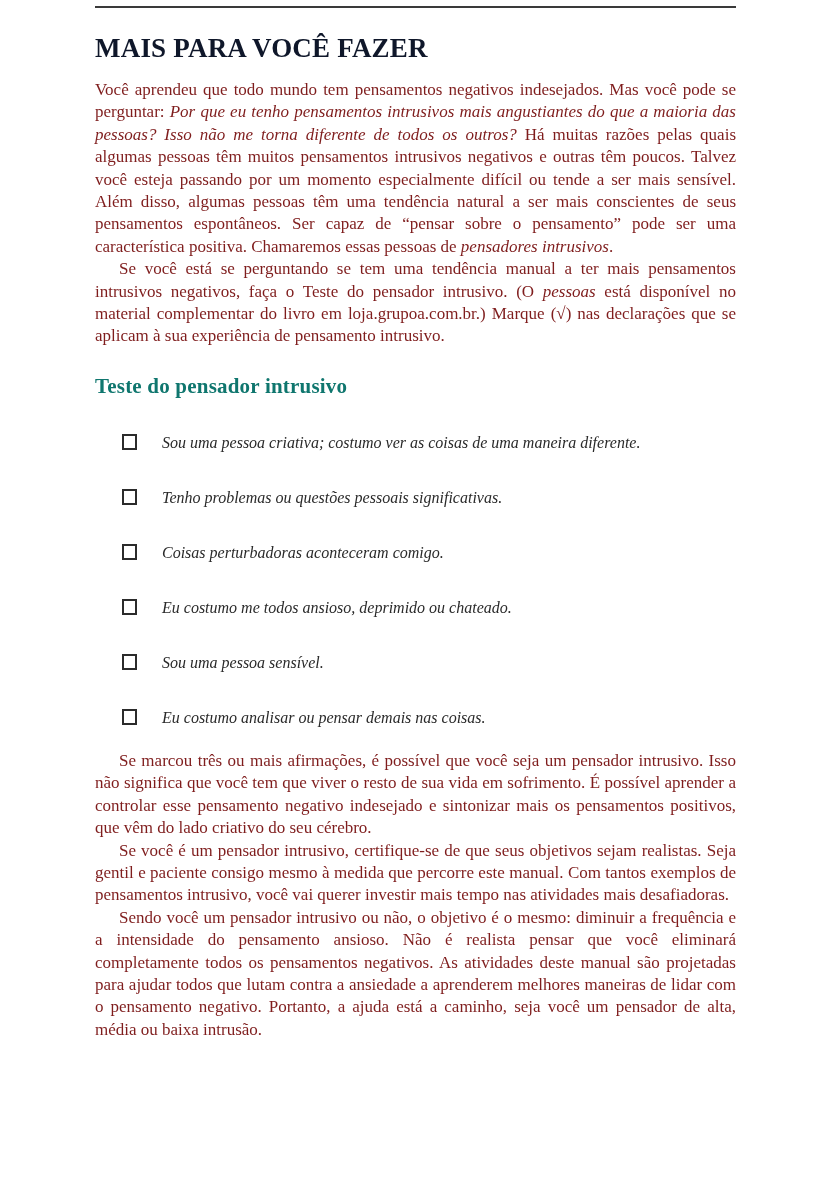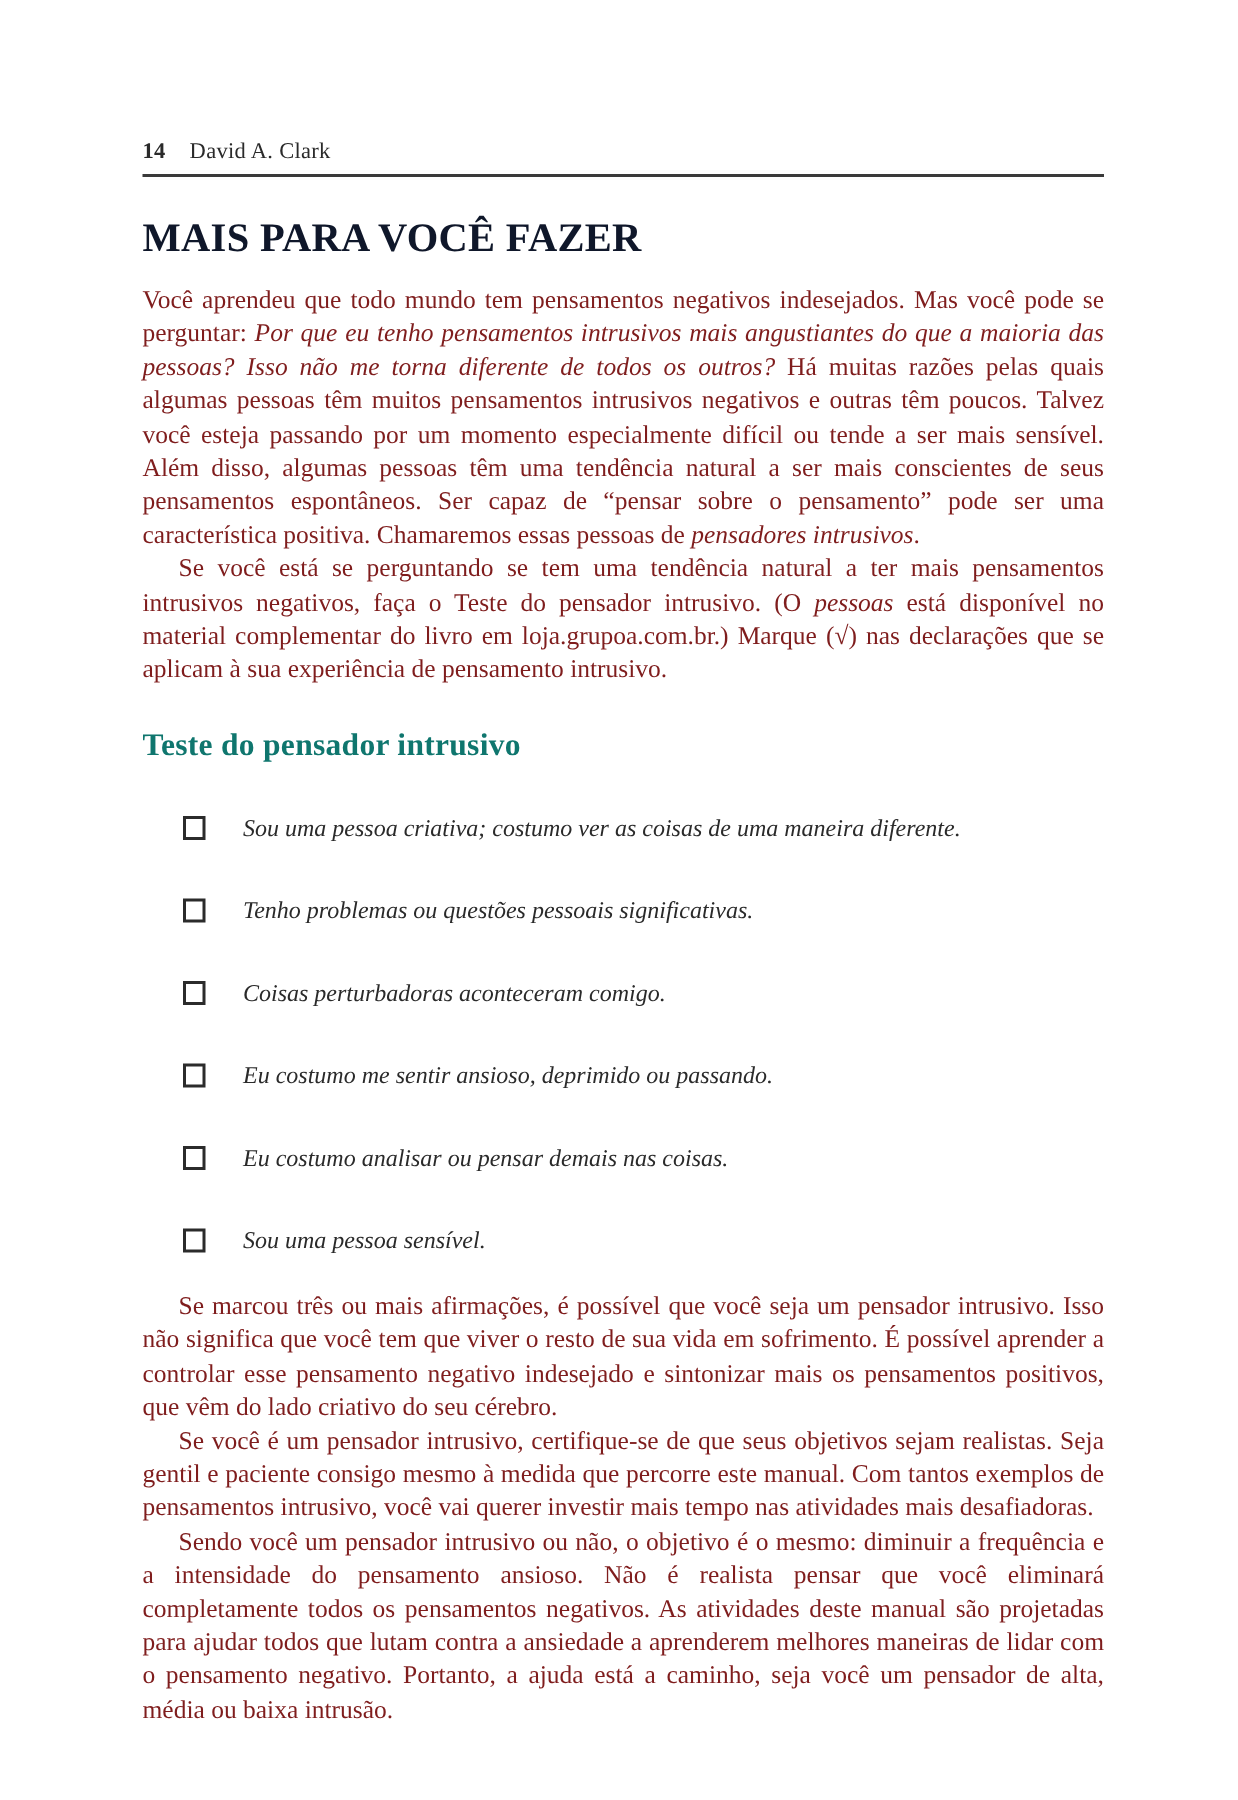--- a/index.html
+++ b/index.html
@@ -99,57 +99,54 @@
     line-height: 21px;
     color: #2a2a2a;
     margin-left: 25px;
   }
 </style>
 </head>
 <body>
 
 <div class="page">
 
-  <div class="running-head">
-    <span class="pagenum">14</span><span class="author">David A. Clark</span>
-  </div>
   <hr class="rule">
 
   <h1 class="section-title">MAIS PARA VOCÊ FAZER</h1>
 
   <p class="body"><span>Você aprendeu que todo mundo tem pensamentos negativos indesejados. Mas você pode se perguntar: </span><em>Por que eu tenho pensamentos intrusivos mais angustiantes do que a maioria das pessoas? Isso não me torna diferente de todos os outros?</em><span> Há muitas razões pelas quais algumas pessoas têm muitos pensamentos intrusivos negativos e outras têm poucos. Talvez você esteja passando por um momento especialmente difícil ou tende a ser mais sensível. Além disso, algumas pessoas têm uma tendência natural a ser mais conscientes de seus pensamentos espontâneos. Ser capaz de “pensar sobre o pensamento” pode ser uma característica positiva. Chamaremos essas pessoas de </span><em>pensadores intrusivos</em><span>.</span></p>
 
-  <p class="body indent"><span>Se você está se perguntando se tem uma tendência natural a ter mais pensamentos intrusivos negativos, faça o Teste do pensador intrusivo. (O </span><em>pessoas</em><span> está disponível no material complementar do livro em loja.grupoa.com.br.) Marque (√) nas declarações que se aplicam à sua experiência de pensamento intrusivo.</span></p>
+  <p class="body indent"><span>Se você está se perguntando se tem uma tendência manual a ter mais pensamentos intrusivos negativos, faça o Teste do pensador intrusivo. (O </span><em>pessoas</em><span> está disponível no material complementar do livro em loja.grupoa.com.br.) Marque (√) nas declarações que se aplicam à sua experiência de pensamento intrusivo.</span></p>
 
   <h2 class="test-heading">Teste do pensador intrusivo</h2>
 
   <div class="checklist">
     <div class="check-item">
       <span class="checkbox"></span>
       <span class="check-label">Sou uma pessoa criativa; costumo ver as coisas de uma maneira diferente.</span>
     </div>
     <div class="check-item">
       <span class="checkbox"></span>
       <span class="check-label">Tenho problemas ou questões pessoais significativas.</span>
     </div>
     <div class="check-item">
       <span class="checkbox"></span>
       <span class="check-label">Coisas perturbadoras aconteceram comigo.</span>
     </div>
     <div class="check-item">
       <span class="checkbox"></span>
-      <span class="check-label">Eu costumo me sentir ansioso, deprimido ou passando.</span>
+      <span class="check-label">Eu costumo me todos ansioso, deprimido ou chateado.</span>
+    </div>
+    <div class="check-item">
+      <span class="checkbox"></span>
+      <span class="check-label">Sou uma pessoa sensível.</span>
     </div>
     <div class="check-item">
       <span class="checkbox"></span>
       <span class="check-label">Eu costumo analisar ou pensar demais nas coisas.</span>
-    </div>
-    <div class="check-item">
-      <span class="checkbox"></span>
-      <span class="check-label">Sou uma pessoa sensível.</span>
     </div>
   </div>
 
   <p class="body indent">Se marcou três ou mais afirmações, é possível que você seja um pensador intrusivo. Isso não significa que você tem que viver o resto de sua vida em sofrimento. É possível aprender a controlar esse pensamento negativo indesejado e sintonizar mais os pensamentos positivos, que vêm do lado criativo do seu cérebro.</p>
   <p class="body indent">Se você é um pensador intrusivo, certifique-se de que seus objetivos sejam realistas. Seja gentil e paciente consigo mesmo à medida que percorre este manual. Com tantos exemplos de pensamentos intrusivo, você vai querer investir mais tempo nas atividades mais desafiadoras.</p>
   <p class="body indent">Sendo você um pensador intrusivo ou não, o objetivo é o mesmo: diminuir a frequência e a intensidade do pensamento ansioso. Não é realista pensar que você eliminará completamente todos os pensamentos negativos. As atividades deste manual são projetadas para ajudar todos que lutam contra a ansiedade a aprenderem melhores maneiras de lidar com o pensamento negativo. Portanto, a ajuda está a caminho, seja você um pensador de alta, média ou baixa intrusão.</p>
 
 </div>
 
 </body></html>

